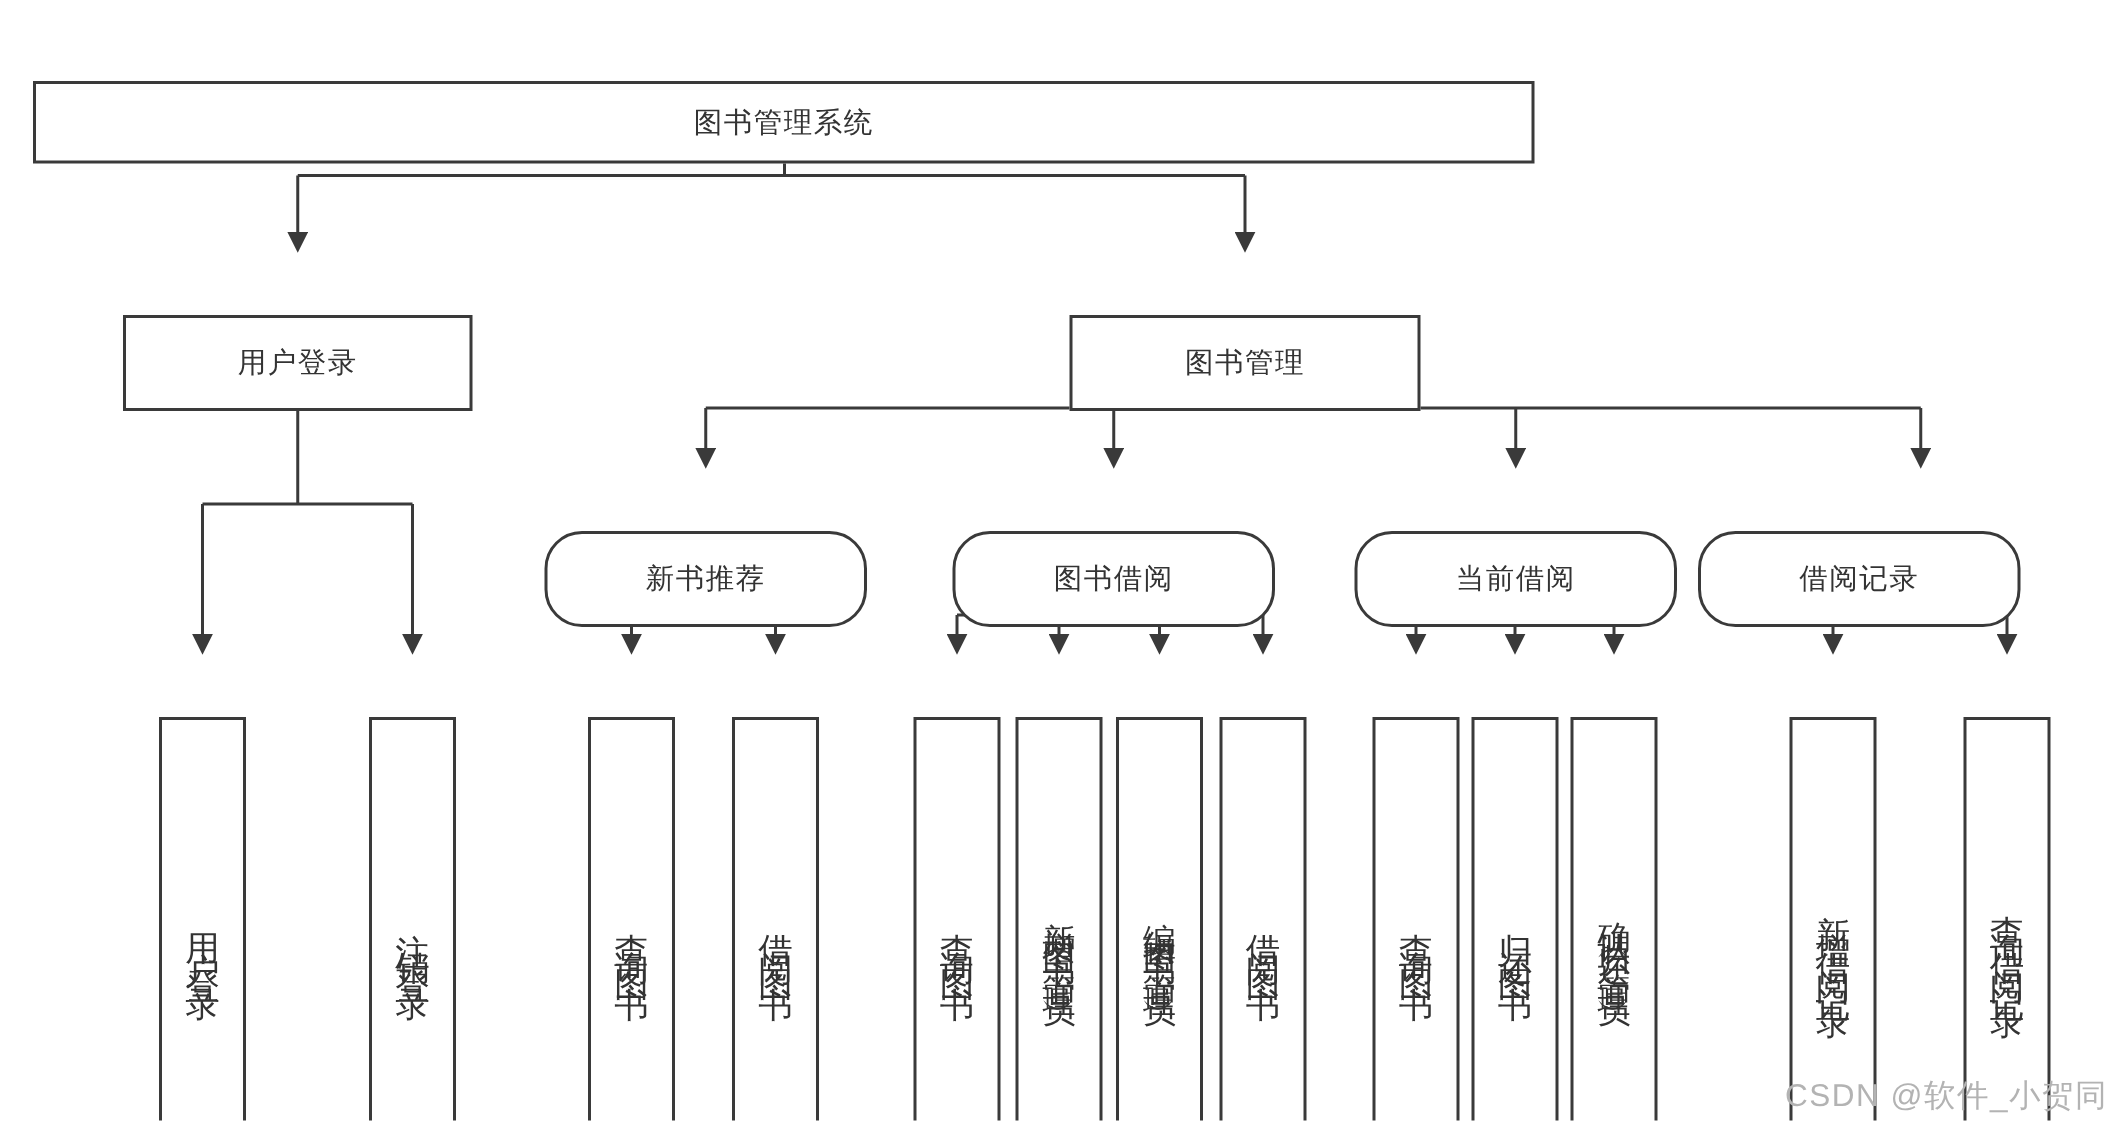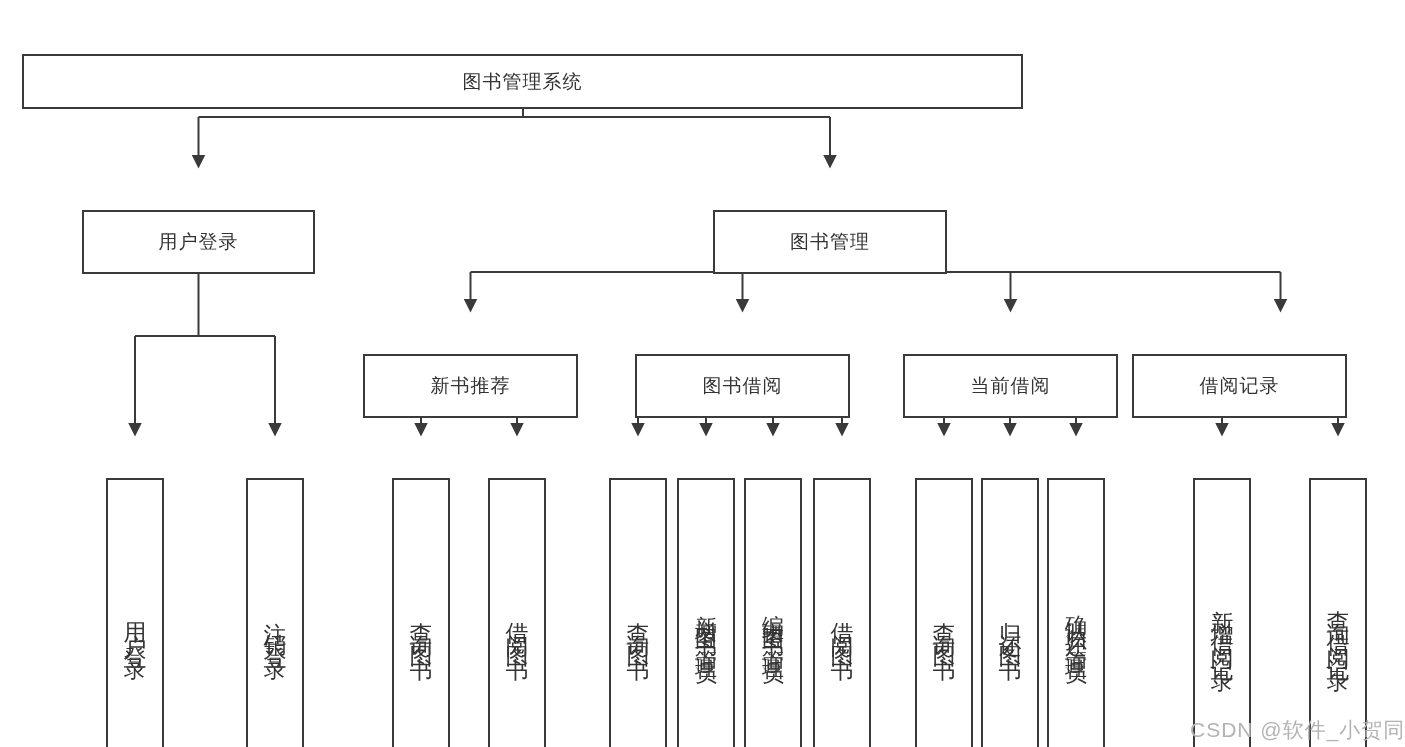--- a/index.html
+++ b/index.html
@@ -35,21 +35,21 @@
   .box-v .vtext.long{
     font-size:22px;
     letter-spacing:7px;
   }
   
   .n-root{left:22px;top:13px;width:1001px;height:55px;}
   
   .n-l2a{left:82px;top:169px;width:233px;height:64px;}
   .n-l2b{left:713px;top:169px;width:234px;height:64px;}
   
-  .n-l3{top:313px;width:215px;height:64px;}
+  .n-l3{top:313px;width:215px;height:64px;border-radius:25px;}
   .n-l3a{left:363px;}
   .n-l3b{left:635px;}
   .n-l3c{left:903px;}
   .n-l3d{left:1132px;}
   
   .leaf{top:437px;width:58px;height:300px;}
   .lfA1{left:106px;} .lfA2{left:246px;}
   .lfB1{left:392px;} .lfB2{left:488px;}
   .lfC1{left:609px;} .lfC2{left:677px;} .lfC3{left:744px;} .lfC4{left:813px;}
   .lfD1{left:915px;} .lfD2{left:981px;} .lfD3{left:1047px;}

